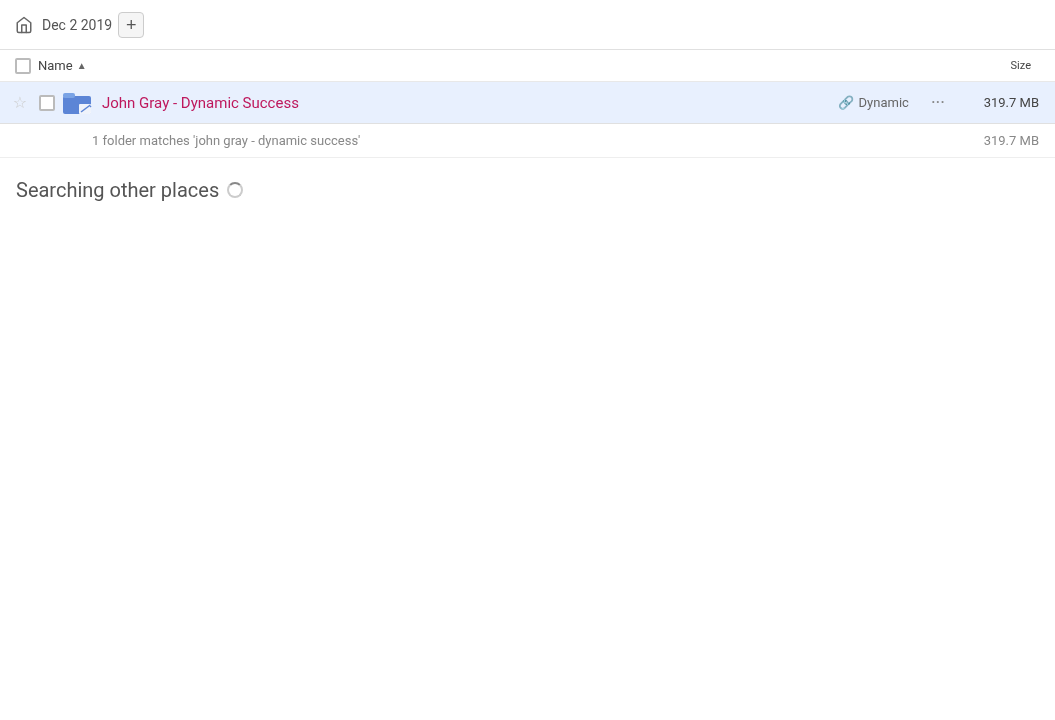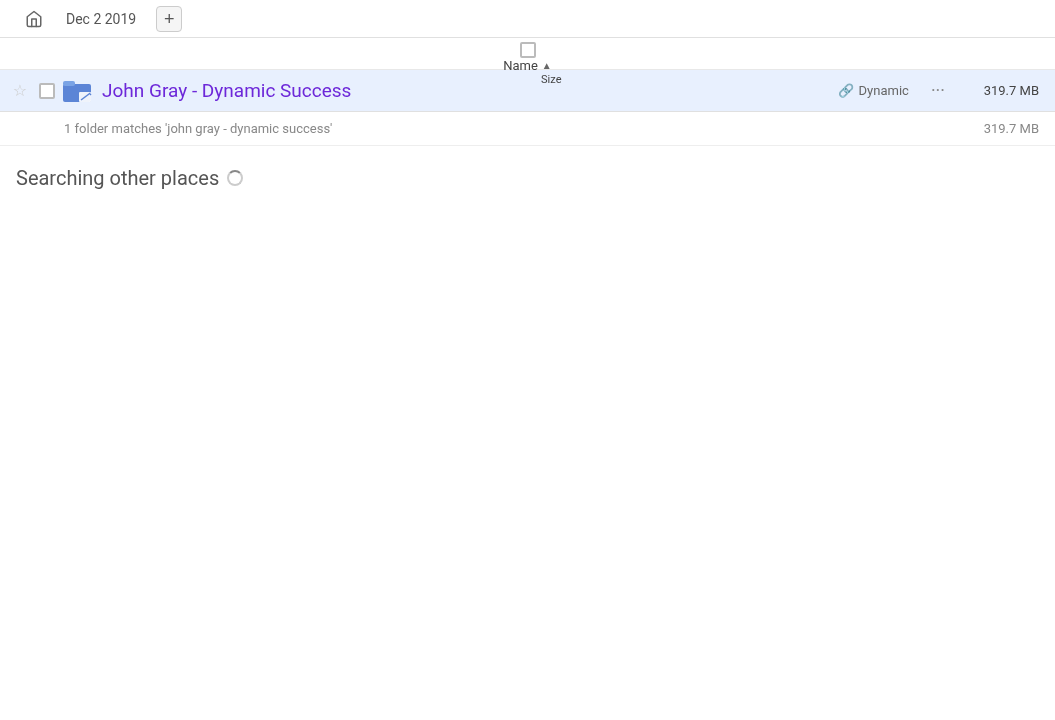--- a/index.html
+++ b/index.html
@@ -15,24 +15,24 @@
       font-size: 14px;
       width: 1055px;
       height: 720px;
       overflow: hidden;
     }
 
     
     .top-bar {
       display: flex;
       align-items: center;
-      padding: 6px 22px;
+      padding: 6px 12px;
       border-bottom: 1px solid #e0e0e0;
-      height: 38px;
-      gap: 20px;
+      height: 50px;
+      gap: 6px;
     }
 
     .home-icon-wrap {
       width: 24px;
       height: 24px;
       display: flex;
       align-items: center;
       justify-content: center;
       cursor: pointer;
     }
@@ -59,21 +59,20 @@
     }
 
     
     .column-headers {
       display: flex;
       align-items: center;
       padding: 4px 8px;
       border-bottom: 1px solid #e8e8e8;
       height: 32px;
       background: #fff;
-      flex-direction: column;
     }
 
     .col-checkbox {
       width: 30px;
       display: flex;
       align-items: center;
       justify-content: center;
     }
 
     .col-name {
@@ -125,22 +124,22 @@
       width: 32px;
       height: 32px;
       display: flex;
       align-items: center;
       justify-content: center;
       margin-right: 8px;
     }
 
     .row-name {
       flex: 1;
-      font-size: 19px;
-      color: #6d28d9;
+      font-size: 15px;
+      color: #be185d;
     }
 
     .row-shared {
       display: flex;
       align-items: center;
       gap: 4px;
       color: #666;
       font-size: 13px;
       margin-right: 16px;
     }
@@ -167,20 +166,21 @@
       align-items: center;
       justify-content: space-between;
       padding: 6px 8px 6px 64px;
       height: 34px;
       border-bottom: 1px solid #eee;
     }
 
     .match-text {
       font-size: 13px;
       color: #888;
+      margin-left: 28px;
     }
 
     .match-size {
       font-size: 13px;
       color: #888;
       padding-right: 8px;
     }
 
     
     .searching-section {

